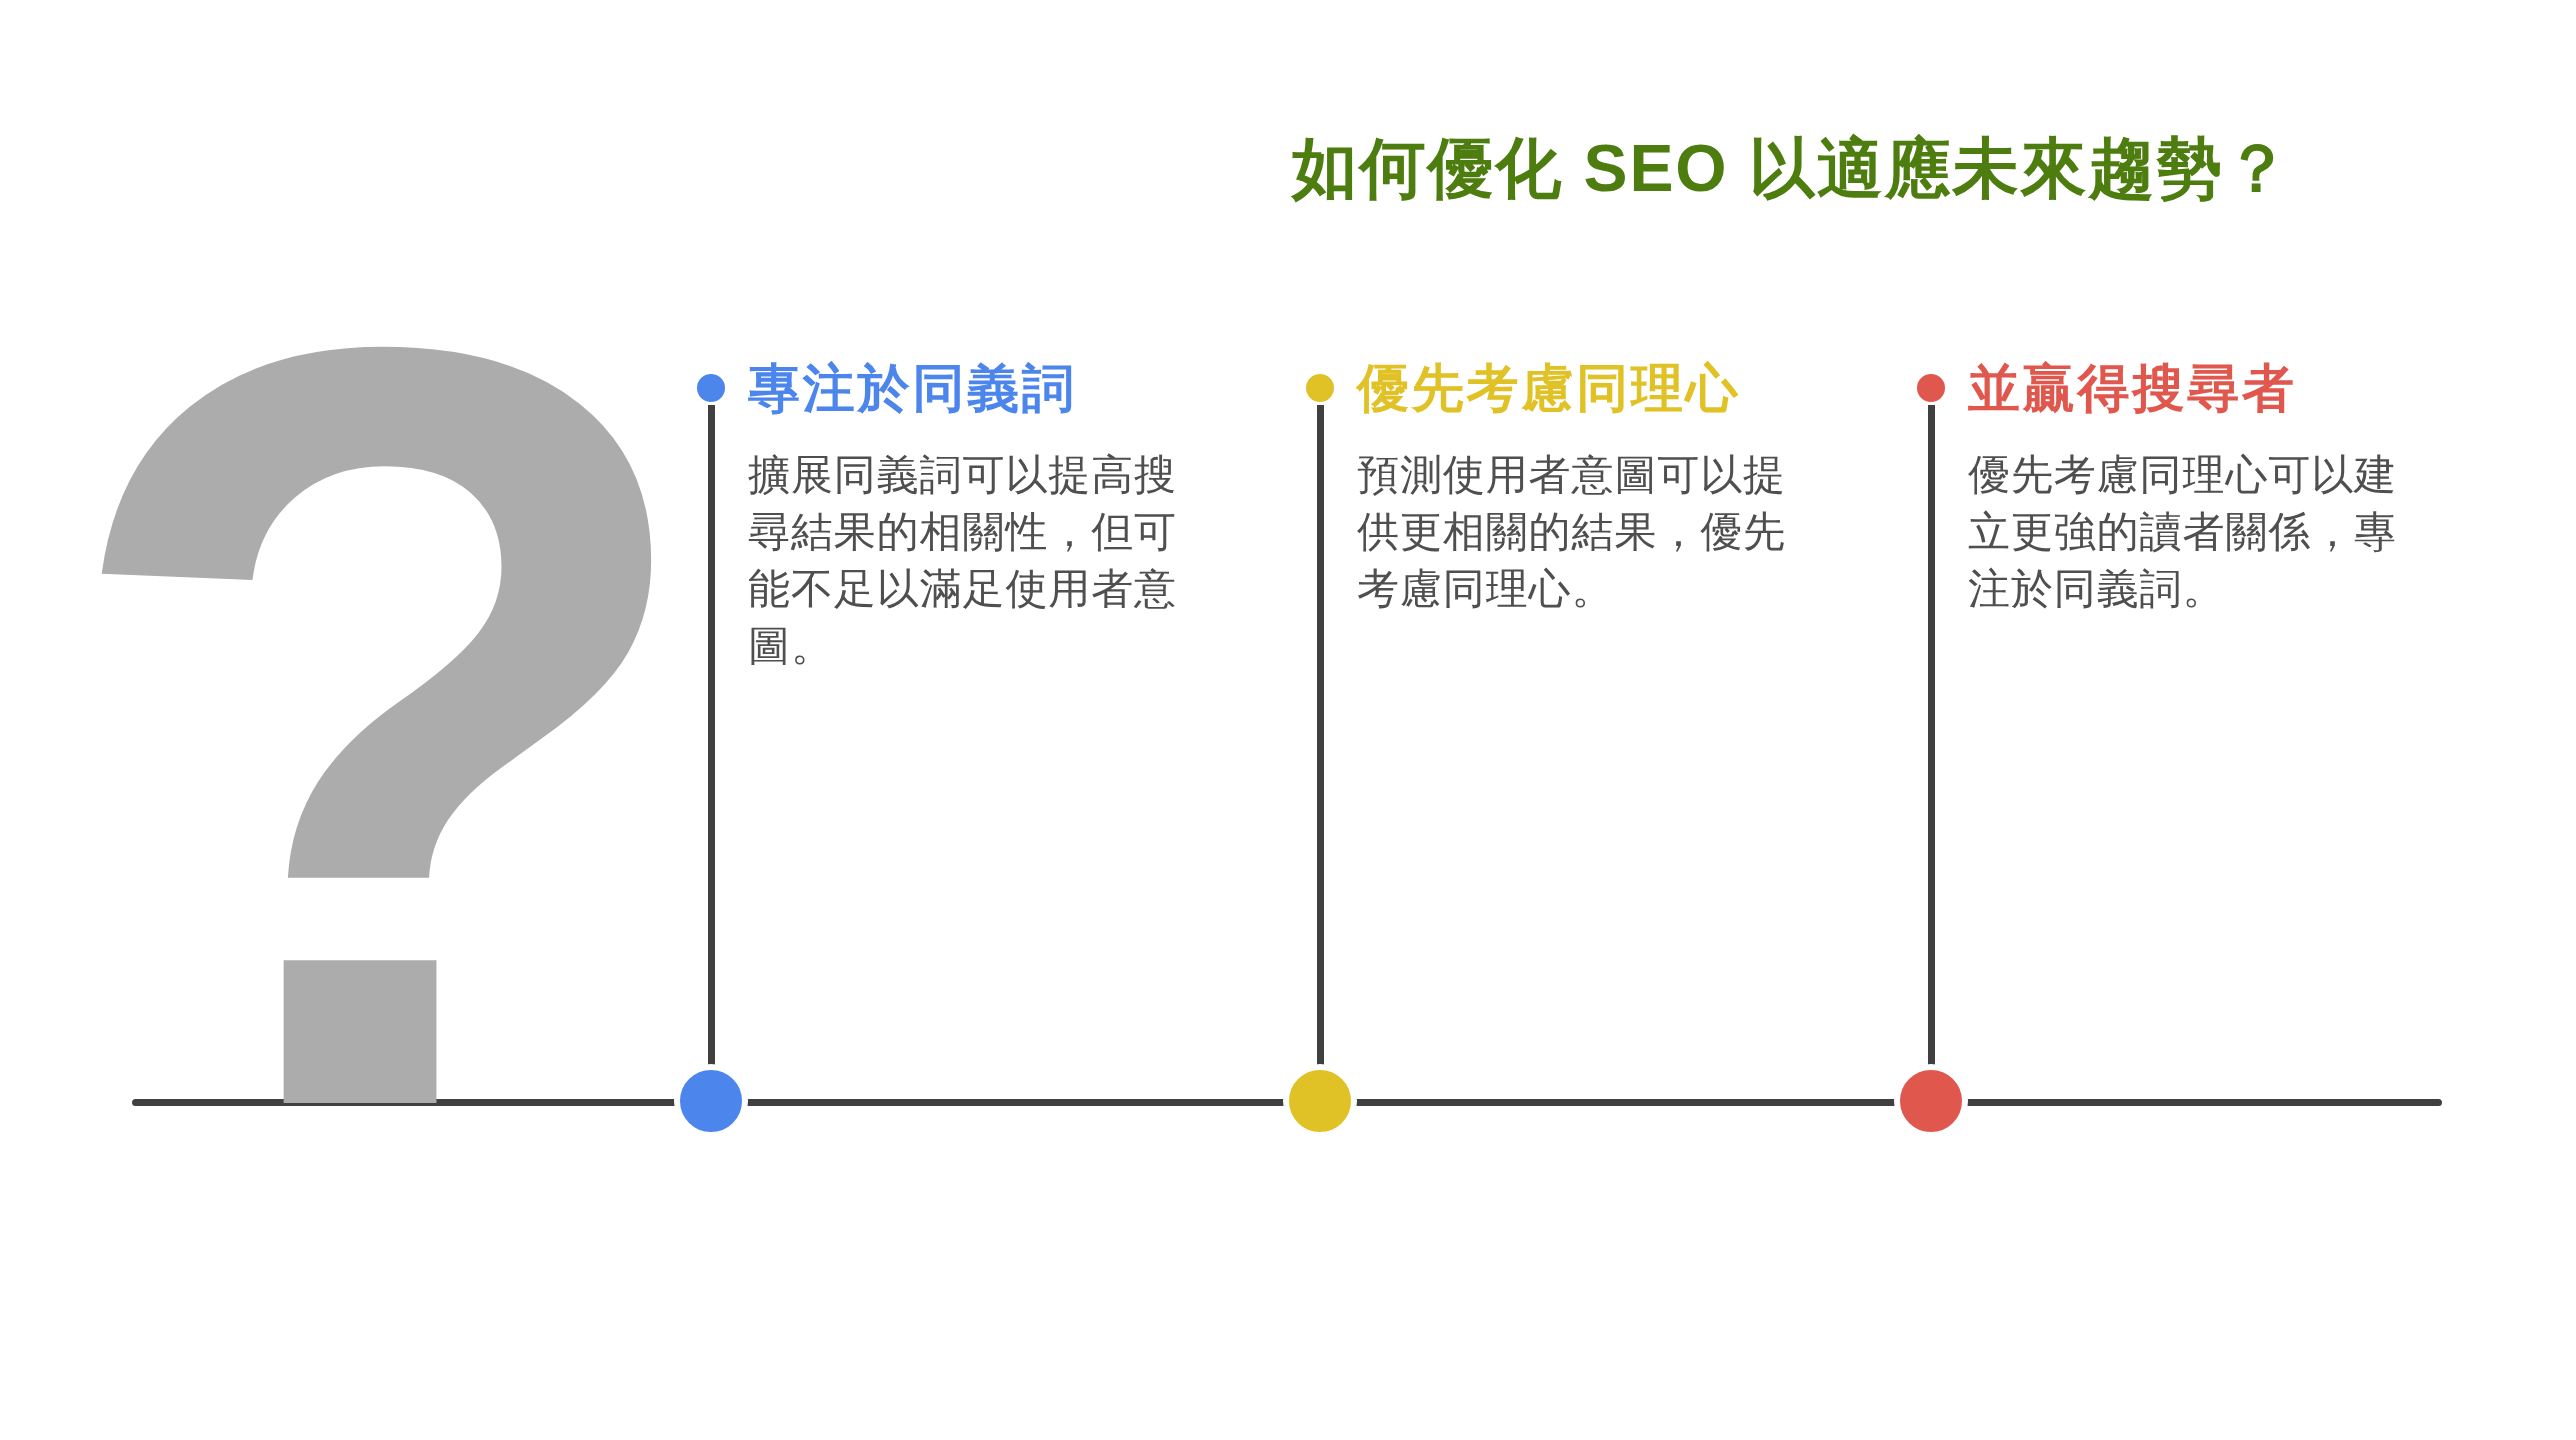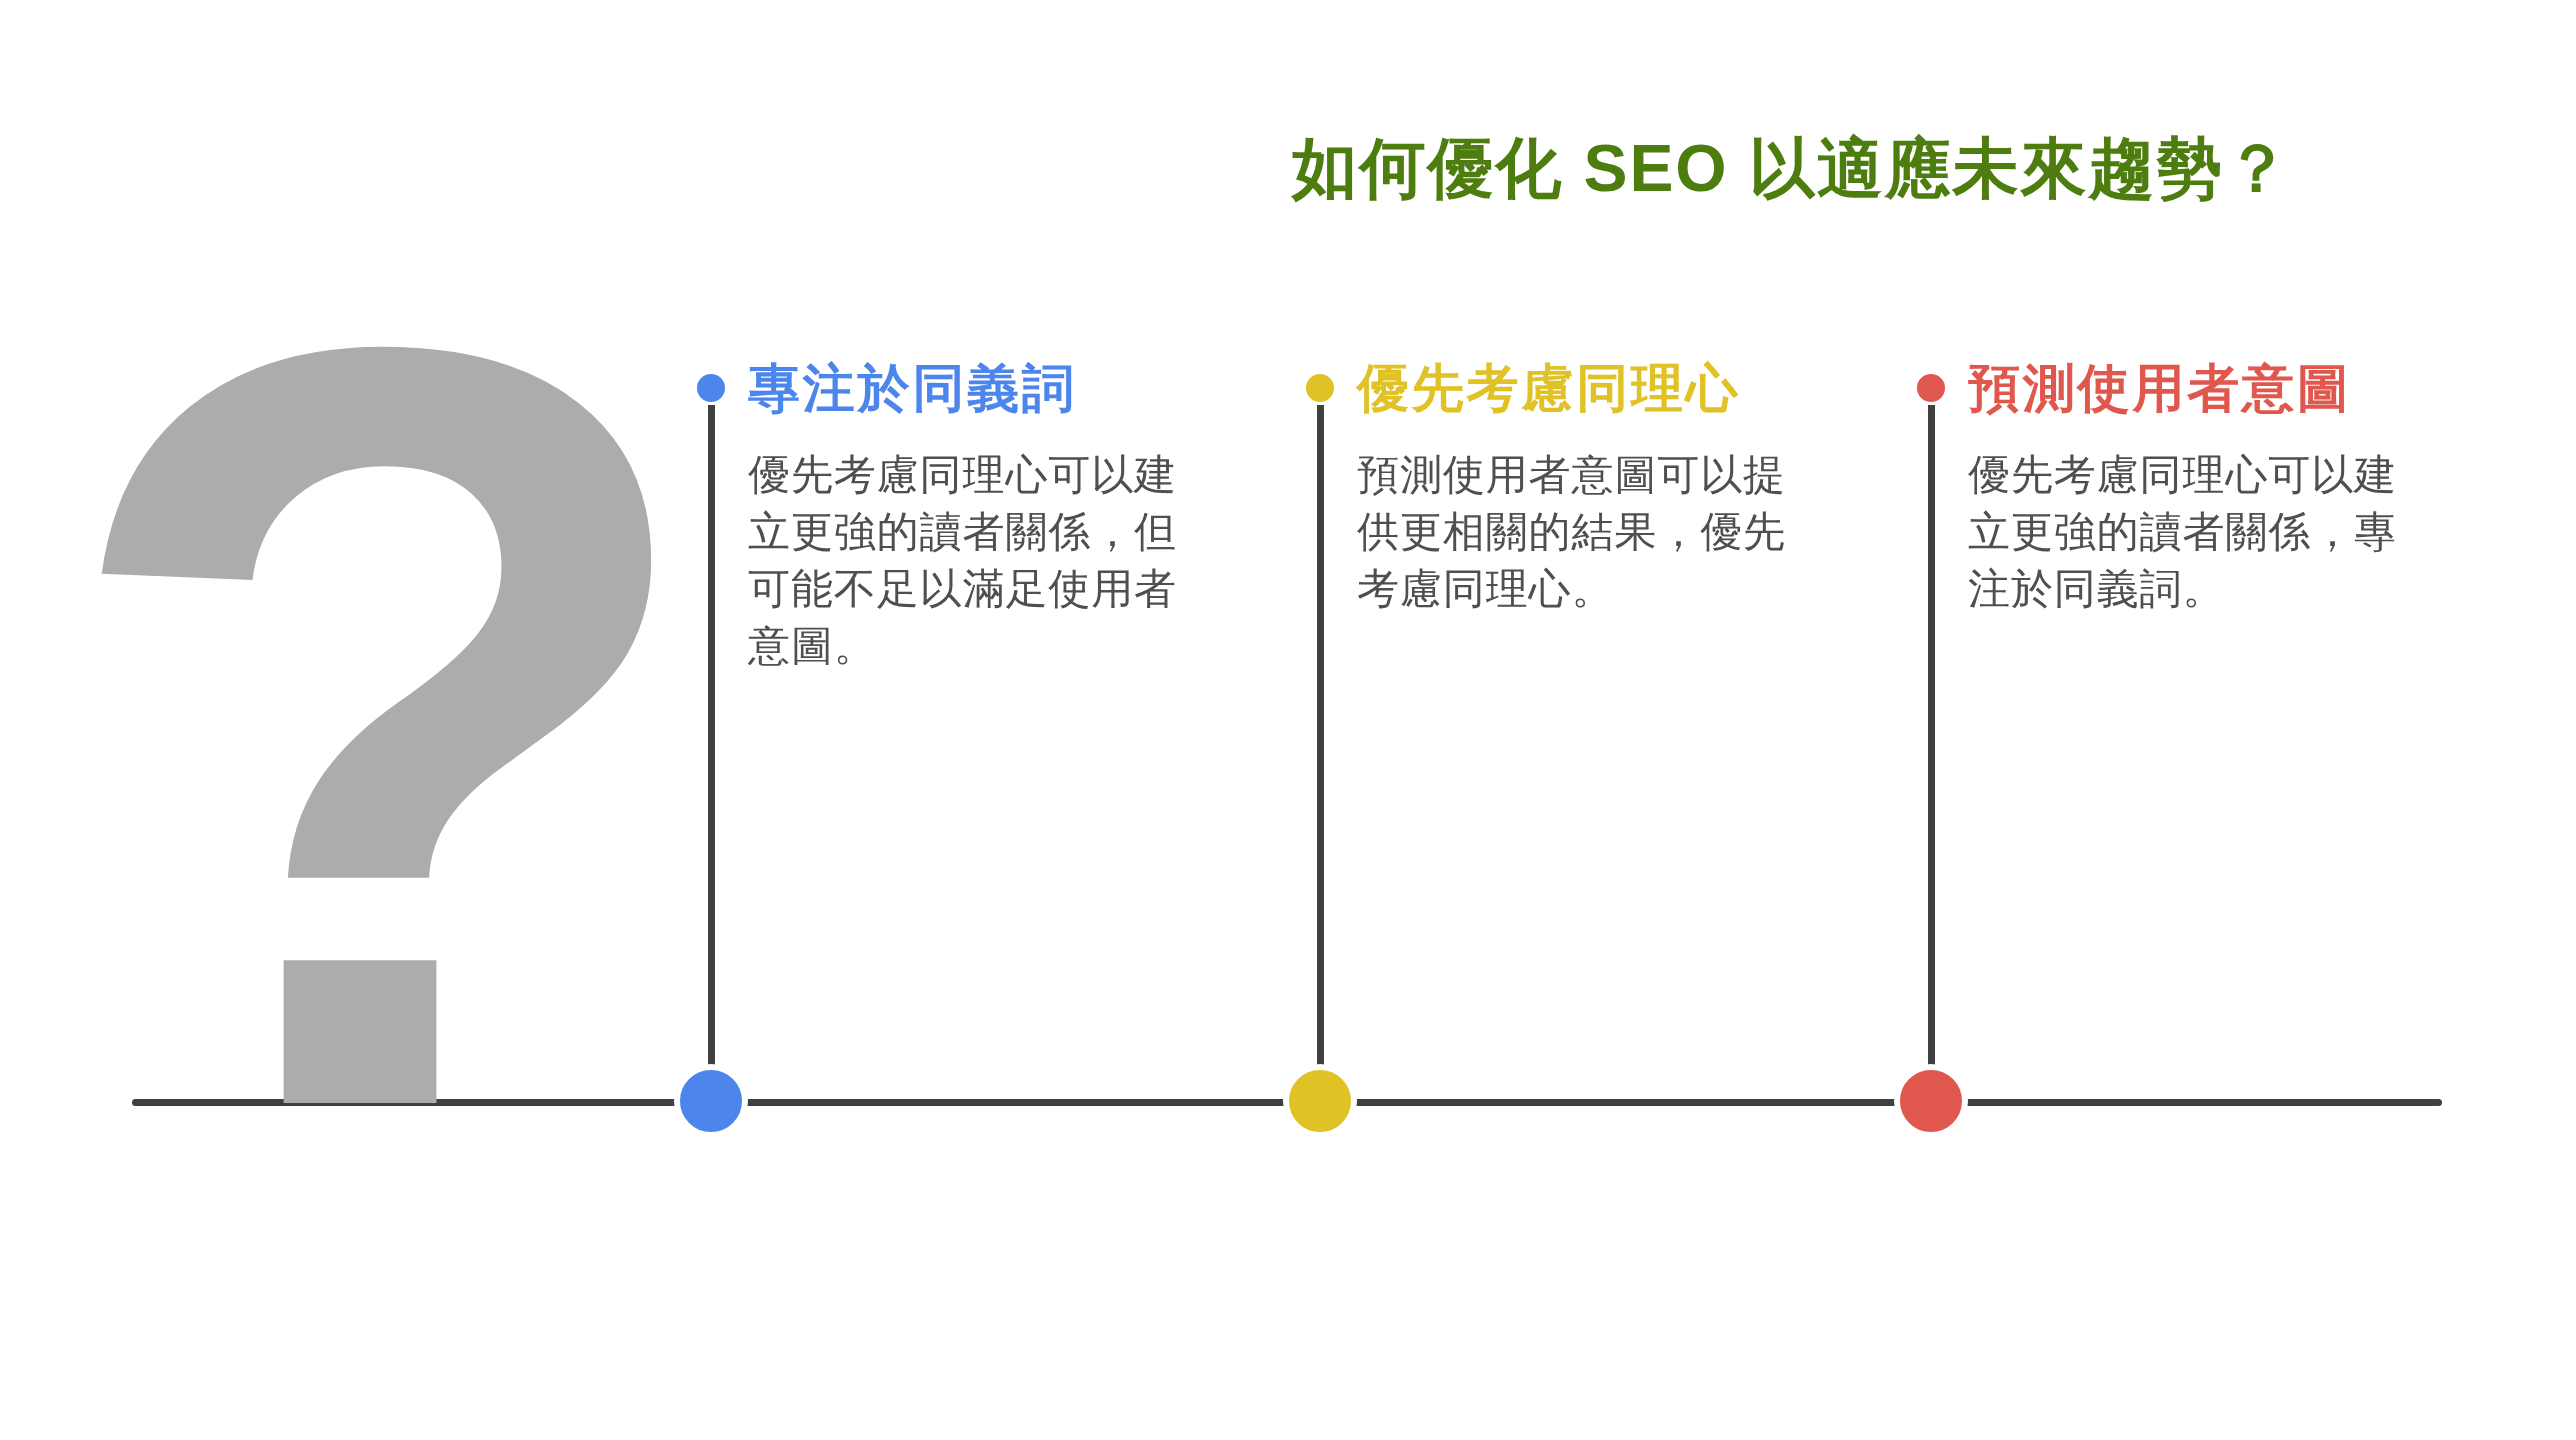--- a/index.html
+++ b/index.html
@@ -117,33 +117,33 @@
 
   <div class="qmark" style="color: rgb(172, 172, 172);">?</div>
 
   <div class="h-line" style="background: rgb(64, 64, 64);"></div>
 
   <section class="column col-0" style="--accent: #4C86EC;">
     <span class="v-line" style="background: rgb(64, 64, 64);"></span>
     <span class="top-dot"></span>
     <span class="big-dot"></span>
     <h2 class="heading">專注於同義詞</h2>
-    <p class="body-text">優先考慮同理心可以建立更強的讀者關係，但可能不足以滿足使用者意圖。</p>
+    <p class="body-text">擴展同義詞可以提高搜尋結果的相關性，但可能不足以滿足使用者意圖。</p>
   </section>
 
   <section class="column col-1" style="--accent: #E0C226;">
     <span class="v-line" style="background: rgb(64, 64, 64);"></span>
     <span class="top-dot"></span>
     <span class="big-dot"></span>
     <h2 class="heading">優先考慮同理心</h2>
     <p class="body-text">預測使用者意圖可以提供更相關的結果，優先考慮同理心。</p>
   </section>
 
   <section class="column col-2" style="--accent: #E0574D;">
     <span class="v-line" style="background: rgb(64, 64, 64);"></span>
     <span class="top-dot"></span>
     <span class="big-dot"></span>
-    <h2 class="heading">預測使用者意圖</h2>
+    <h2 class="heading">並贏得搜尋者</h2>
     <p class="body-text">優先考慮同理心可以建立更強的讀者關係，專注於同義詞。</p>
   </section>
 
 </div>
 
 
 </body></html>

